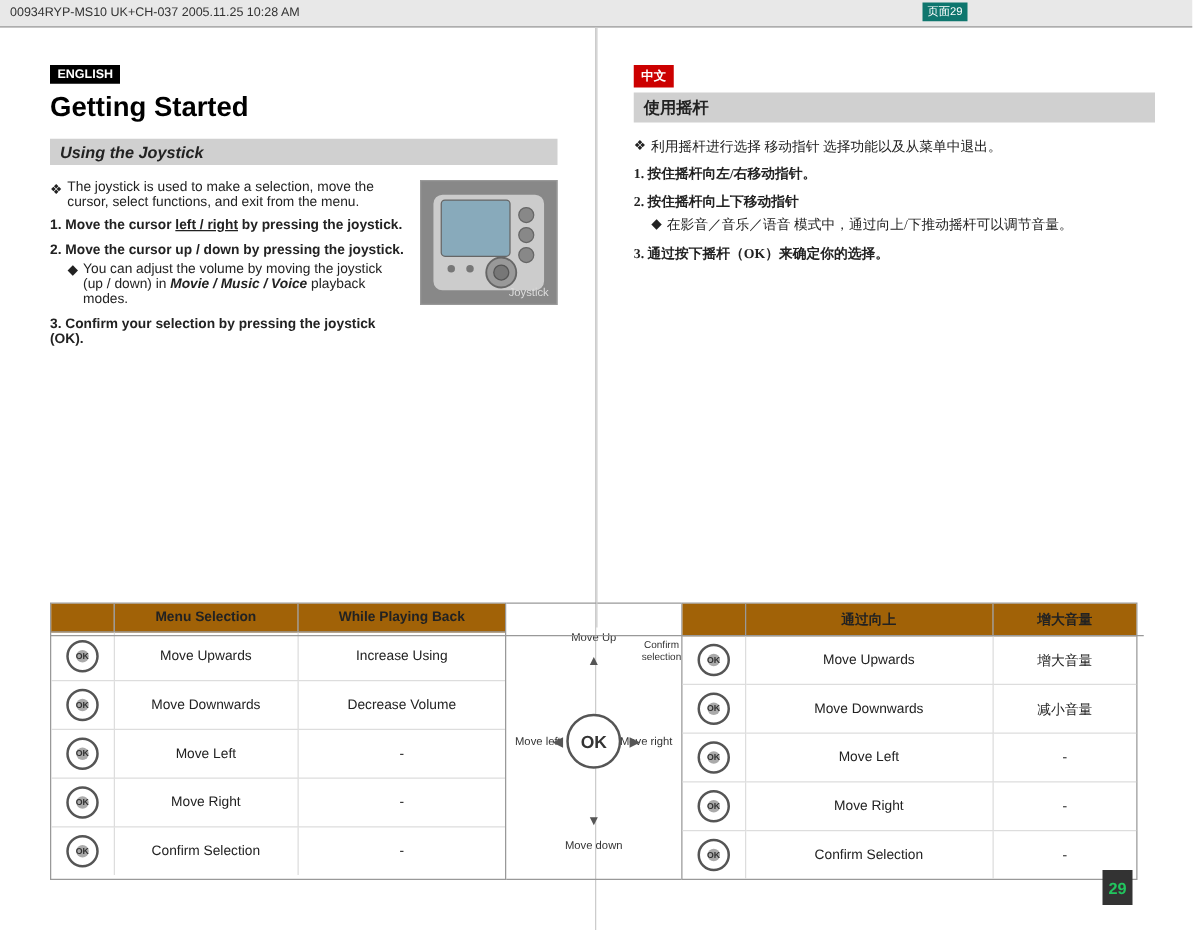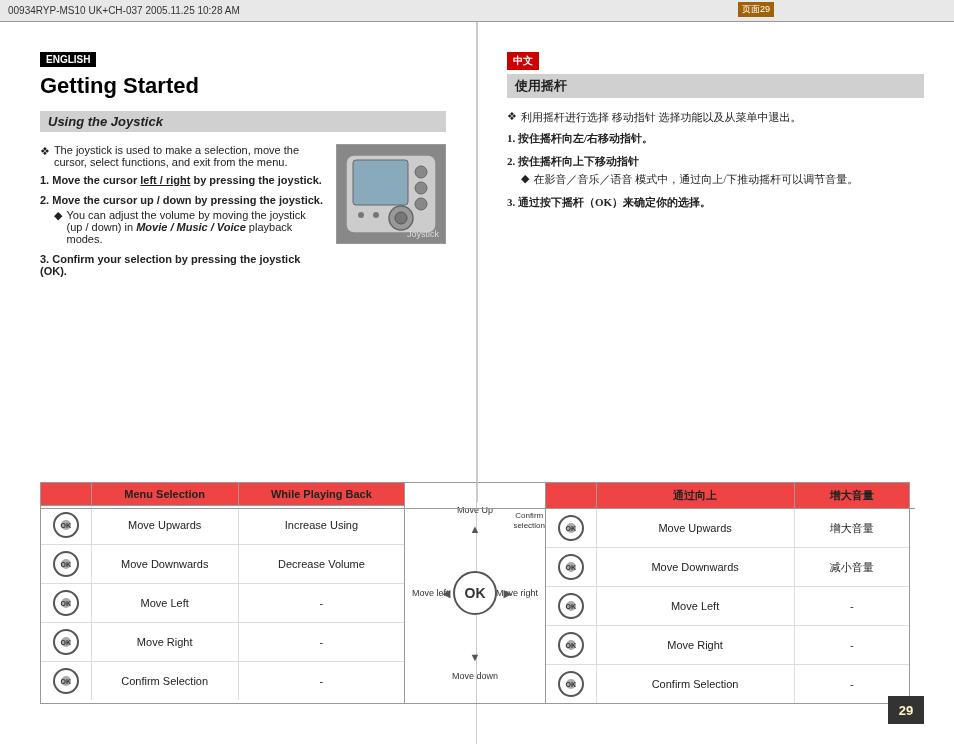--- a/index.html
+++ b/index.html
@@ -24,21 +24,21 @@
       display: flex;
       align-items: center;
       padding: 0 8px;
       font-size: 10px;
       color: #333;
     }
 
     .page-num-box {
       position: absolute;
       top: 2px; right: 180px;
-      background: #a16207;
+      background: #0f766e;
       color: #fff;
       font-size: 9px;
       padding: 1px 4px;
     }
 
     
     .main-content {
       position: absolute;
       top: 22px; left: 0; right: 0; bottom: 0;
       display: flex;
@@ -206,21 +206,21 @@
       width: 365px;
       border: 1px solid #999;
     }
 
     table {
       width: 100%;
       border-collapse: collapse;
     }
 
     table th {
-      background: #ef4444;
+      background: #a16207;
       padding: 5px 8px;
       font-size: 11px;
       font-weight: bold;
       text-align: center;
       border-bottom: 1px solid #999;
       border-right: 1px solid #999;
     }
 
     table th:last-child { border-right: none; }
 
@@ -306,24 +306,24 @@
     .diagram-arrow {
       position: absolute;
       font-size: 11px;
       color: #555;
     }
 
     
     .page-number {
       position: absolute;
       bottom: 20px;
-      right: 30px;
+      right: 48px;
       background: #333;
-      color: #fef9c3;
-      width: 36px;
+      color: #22c55e;
+      width: 24px;
       height: 28px;
       display: flex;
       align-items: center;
       justify-content: center;
       font-size: 13px;
       font-weight: bold;
     }
 
     .right-header-row {
       display: flex;

